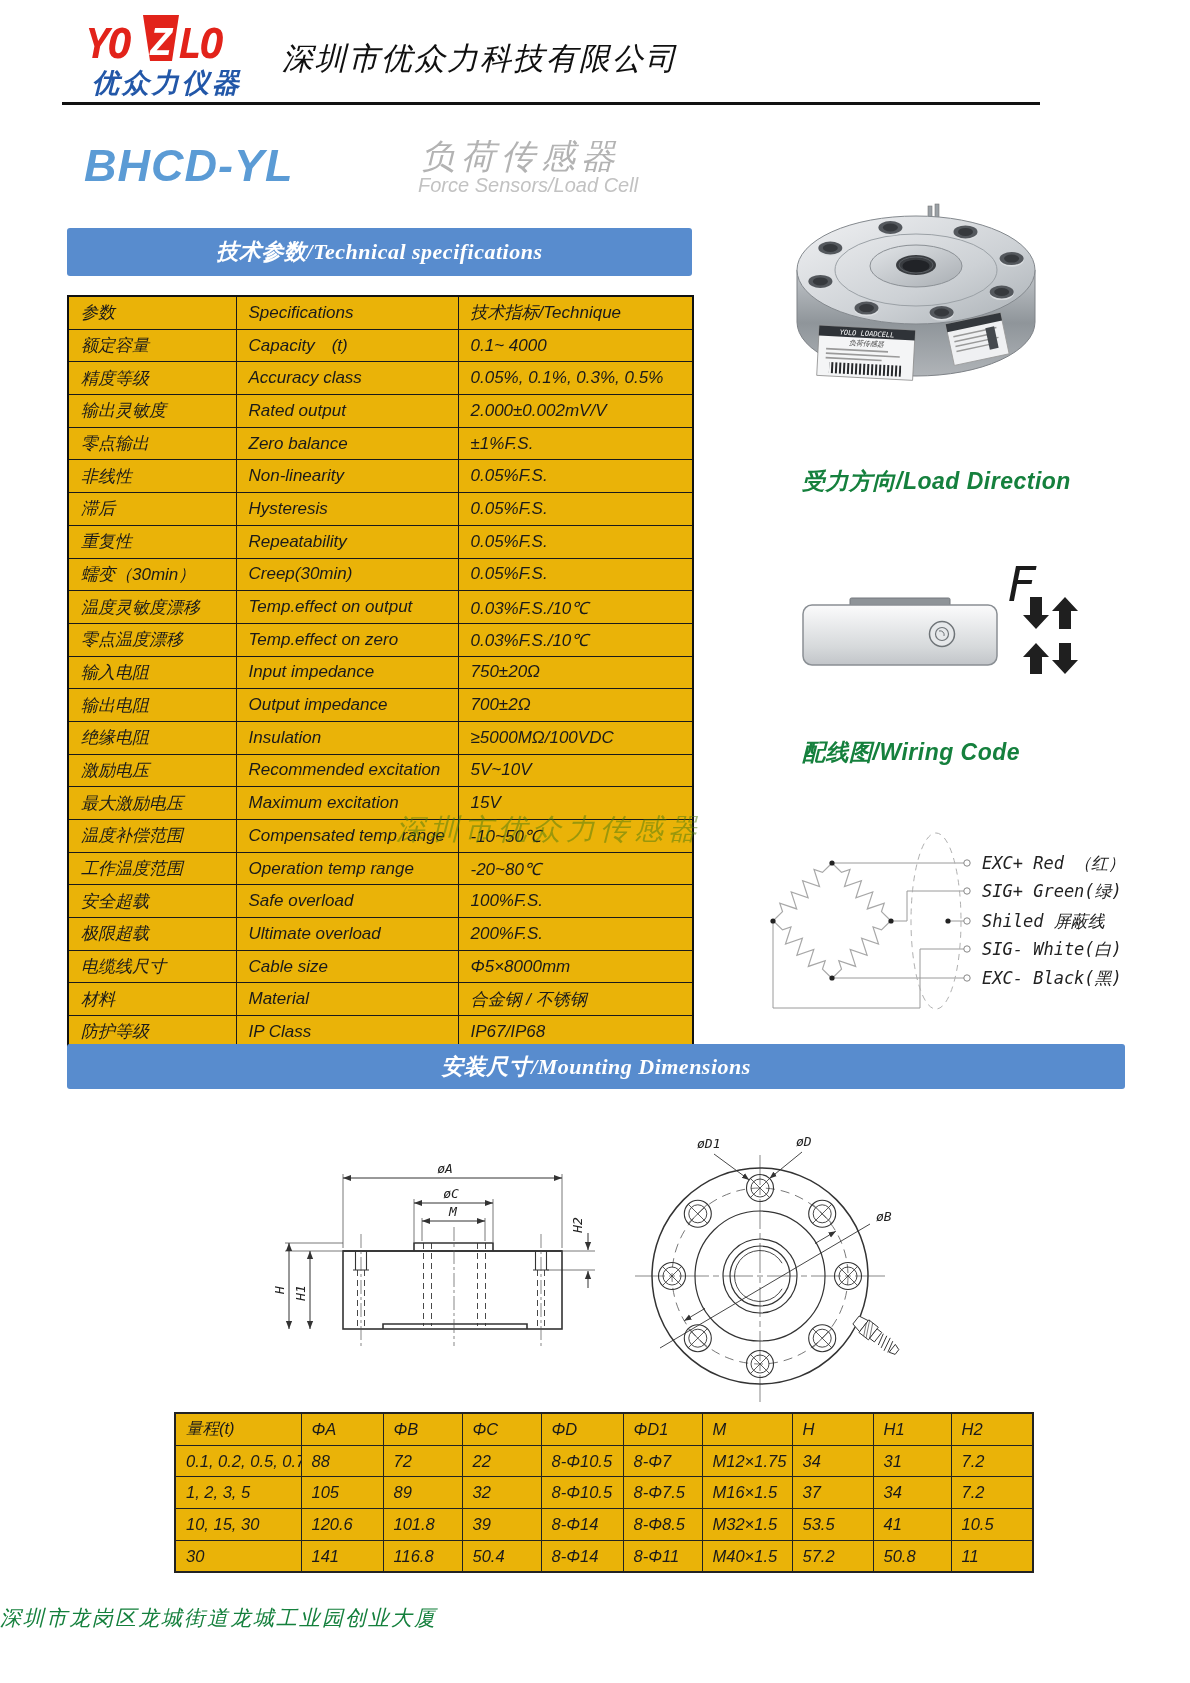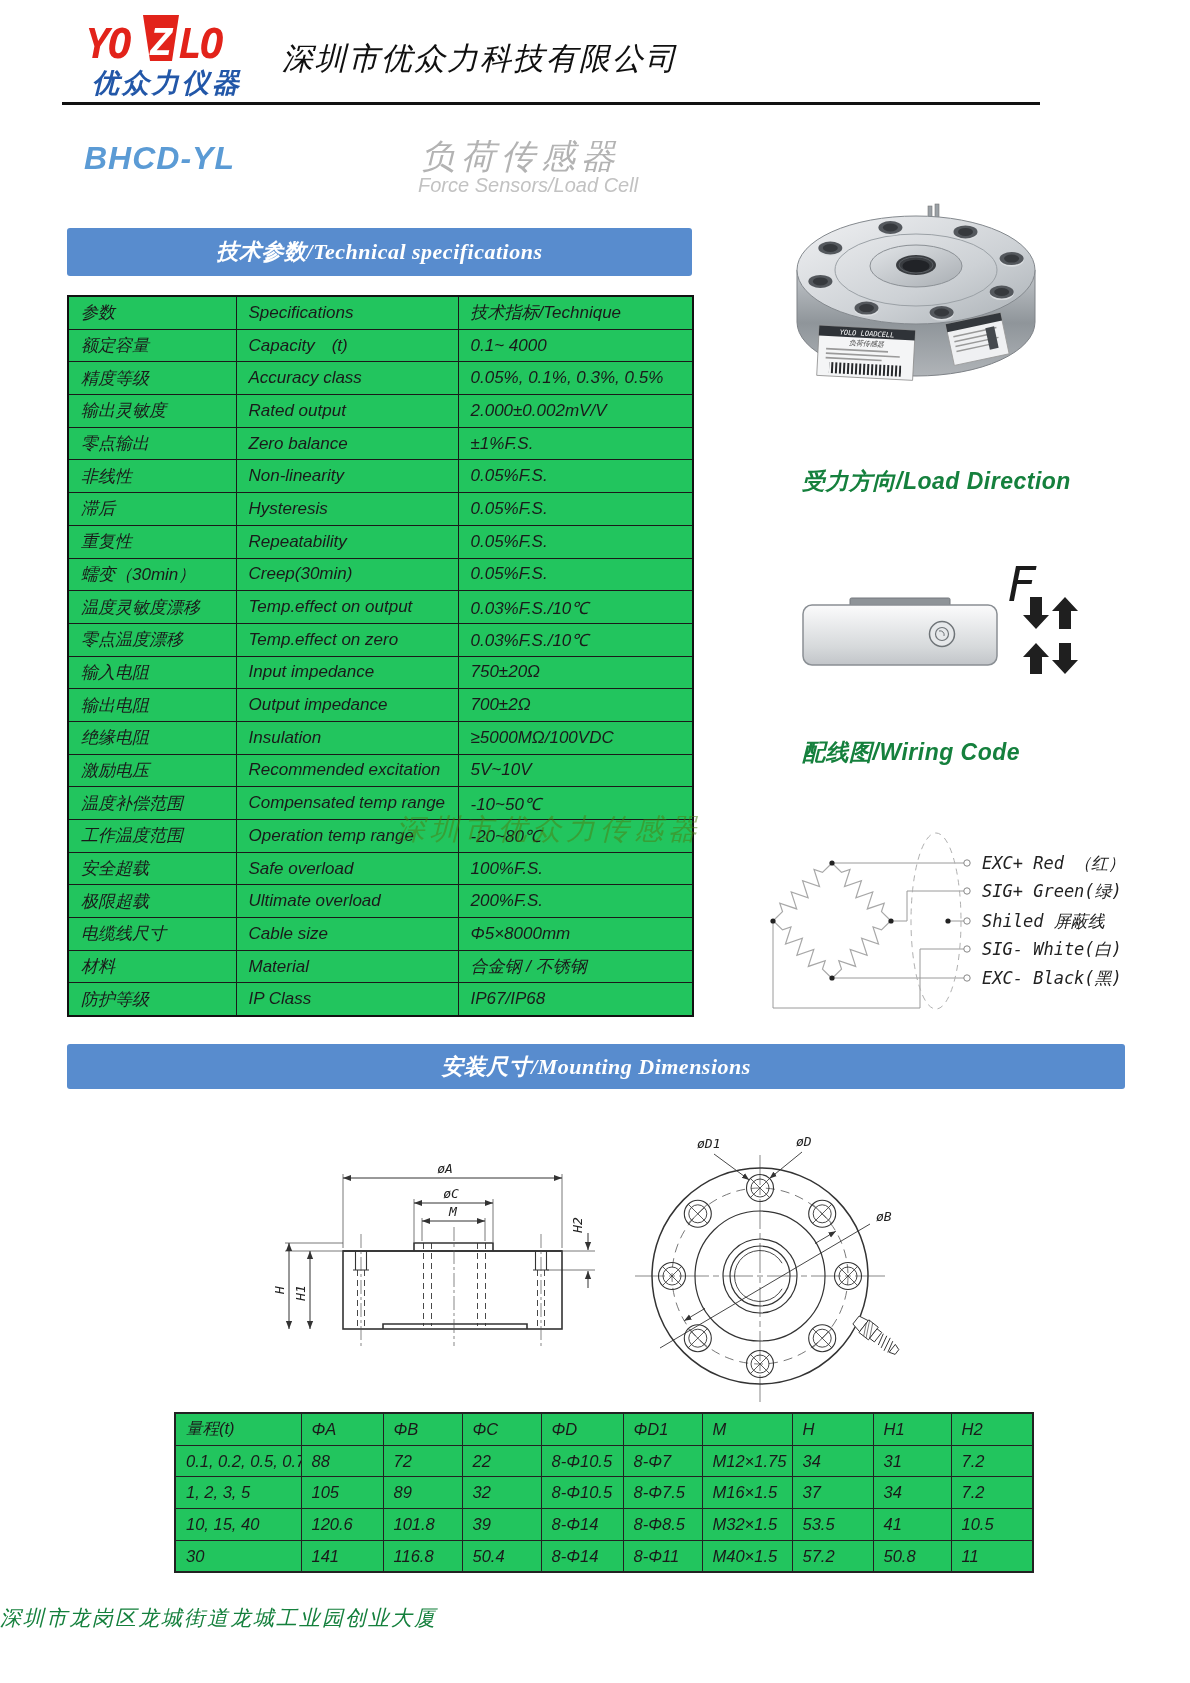--- a/index.html
+++ b/index.html
@@ -3,33 +3,33 @@
 <meta charset="utf-8">
 <style>
   html,body{margin:0;padding:0;background:#e8e8e8;}
   .page{position:relative;width:1190px;height:1683px;background:#fff;margin:0 auto;
         font-family:"Liberation Sans",sans-serif;color:#1a1a1a;overflow:hidden;font-style:italic;}
   .abs{position:absolute;}
   
   .logo{left:86px;top:14px;width:176px;height:86px;}
   .company{left:282px;top:38px;font-size:31px;color:#101010;letter-spacing:2px;font-weight:500;}
   .head-rule{left:62px;top:102px;width:978px;height:3px;background:#111;}
-  .model{left:84px;top:140px;font-size:32px;font-weight:bold;color:#5b9bd5;letter-spacing:1px;}
+  .model{left:84px;top:140px;font-size:45px;font-weight:bold;color:#5b9bd5;letter-spacing:1px;}
   .prod-cn{left:421px;top:134px;font-size:34px;color:#b3b3b3;letter-spacing:6px;}
   .prod-en{left:418px;top:174px;font-size:20px;color:#c2c2c2;}
   
   .banner{background:#588cce;color:#fff;border-radius:3px;display:flex;align-items:center;justify-content:center;
           font-family:"Liberation Serif",serif;font-weight:bold;font-size:22px;letter-spacing:0.5px;}
   .banner1{left:67px;top:228px;width:625px;height:48px;}
   .banner2{left:67px;top:1044px;width:1058px;height:45px;}
   .sec-h{font-size:23px;font-weight:bold;color:#15803d;letter-spacing:0.5px;}
   .ld-h{left:802px;top:466px;}
   .wc-h{left:802px;top:737px;}
   
-  table{position:absolute;border-collapse:collapse;table-layout:fixed;background:#22c55e;}
+  table{position:absolute;border-collapse:collapse;table-layout:fixed;background:#eab308;}
   .spec{left:67px;top:295px;width:625px;border:2.5px solid #111;}
   .spec th,.spec td{border:1.5px solid #1a1a1a;font-weight:normal;text-align:left;
        padding:0 4px 0 12px;font-size:17px;height:31.7px;vertical-align:middle;overflow:hidden;white-space:nowrap;}
   .dims{left:174px;top:1412px;width:858px;border:2px solid #222;}
   .dims th,.dims td{border:1.5px solid #222;font-weight:normal;text-align:left;
        padding:0 2px 0 10px;font-size:16.5px;height:30.7px;vertical-align:middle;overflow:hidden;white-space:nowrap;}
   .watermark{left:396px;top:810px;font-size:29px;color:#4d7c0f;opacity:0.5;letter-spacing:5px;
              white-space:nowrap;z-index:4;}
   
   .photo{left:788px;top:202px;width:264px;height:200px;}
@@ -138,20 +138,25 @@
         </tr>
         <tr>
           <td>绝缘电阻</td>
           <td>Insulation</td>
           <td>≥5000MΩ/100VDC</td>
         </tr>
         <tr>
           <td>激励电压</td>
           <td>Recommended excitation</td>
           <td>5V~10V</td>
+        </tr>
+        <tr>
+          <td>最大激励电压</td>
+          <td>Maximum excitation</td>
+          <td>15V</td>
         </tr>
         <tr>
           <td>温度补偿范围</td>
           <td>Compensated temp range</td>
           <td>-10~50℃</td>
         </tr>
         <tr>
           <td>工作温度范围</td>
           <td>Operation temp range</td>
           <td>-20~80℃</td>
@@ -471,21 +476,21 @@
           <td>89</td>
           <td>32</td>
           <td>8-Φ10.5</td>
           <td>8-Φ7.5</td>
           <td>M16×1.5</td>
           <td>37</td>
           <td>34</td>
           <td>7.2</td>
         </tr>
         <tr>
-          <td>10, 15, 40</td>
+          <td>10, 15, 30</td>
           <td>120.6</td>
           <td>101.8</td>
           <td>39</td>
           <td>8-Φ14</td>
           <td>8-Φ8.5</td>
           <td>M32×1.5</td>
           <td>53.5</td>
           <td>41</td>
           <td>10.5</td>
         </tr>

